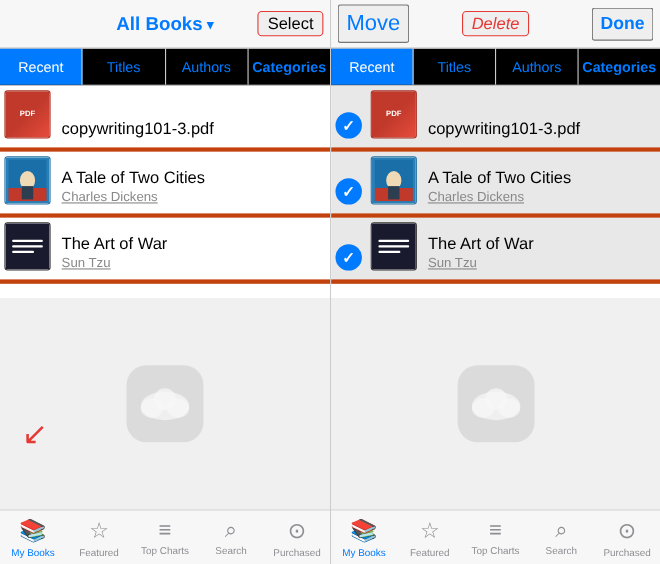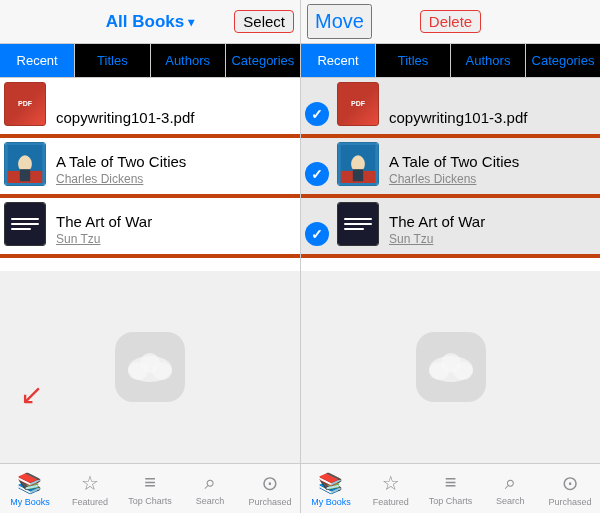--- a/index.html
+++ b/index.html
@@ -60,20 +60,21 @@
       font-size: 15px;
       padding: 2px 8px;
     }
     .header-btn.delete-outlined {
       border: 1.5px solid #e53935;
       color: #e53935;
       border-radius: 4px;
       font-size: 15px;
       padding: 2px 8px;
       font-weight: 500;
+      font-style: italic;
     }
     .header-btn.move {
       color: #007aff;
       font-size: 20px;
       left: 6px;
     }
     .header-btn.done {
       color: #007aff;
       font-weight: 600;
       font-size: 16px;
@@ -90,21 +91,21 @@
     .tab {
       flex: 1;
       display: flex;
       align-items: center;
       justify-content: center;
       font-size: 13px;
       color: #007aff;
       cursor: pointer;
       border-right: 1px solid #ccc;
     }
-    .tab:last-child { border-right: none; }
+    .tab:last-child { border-right: none; font-weight: bold; }
     .tab.active {
       background: #007aff;
       color: #fff;
     }
 
     
     .book-list {
       flex: 1;
       background: #fff;
       overflow-y: auto;
@@ -388,20 +389,21 @@
       <span class="nav-label">Purchased</span>
     </div>
   </div>
 </div>
 
 <div class="panel">
 
   <div class="header">
     <button class="header-btn move">Move</button>
     <button class="header-btn delete-outlined" style="position:relative;">Delete</button>
+    <button class="header-btn done">Done</button>
   </div>
 
   <div class="tabs">
     <div class="tab active">
       <span>Recent</span>
     </div>
     <div class="tab">
       <span>Titles</span>
     </div>
     <div class="tab">

